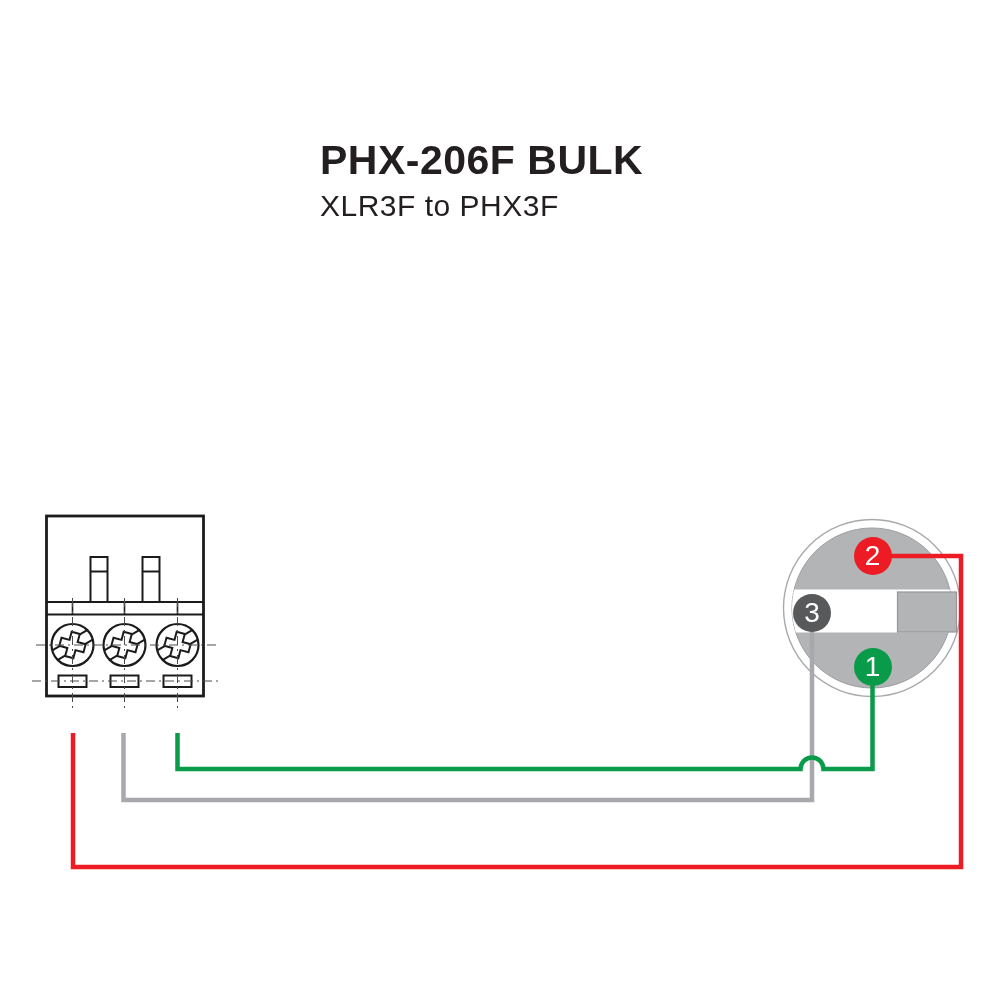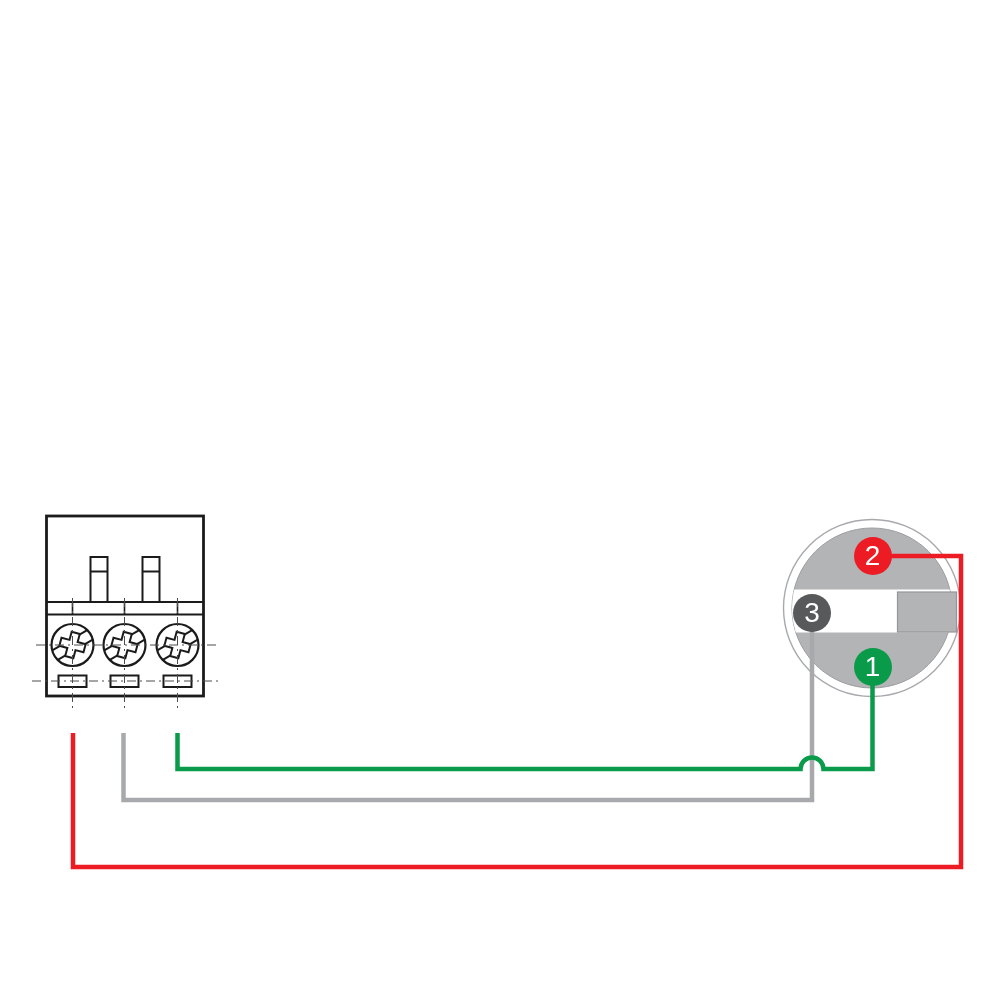--- a/index.html
+++ b/index.html
@@ -36,20 +36,24 @@
     display:flex;align-items:center;justify-content:center;
     color:#ffffff;font-size:28px;font-weight:400;line-height:1;
     user-select:none;
   }
 </style>
 </head>
 <body>
 
 <div class="canvas">
 
+  <div class="title-block">
+    <h1>PHX-206F BULK</h1>
+    <h2>XLR3F to PHX3F</h2>
+  </div>
 
   <svg class="diagram" width="1000" height="1000" viewBox="0 0 1000 1000">
 
     <defs>
       <clipPath id="discClip">
           <circle cx="872" cy="608" r="80"></circle>
         </clipPath>
       <g id="screw">
         <circle r="21" class="ln-fill-white" stroke-width="2.2"></circle>
         <g transform="rotate(-30)">

